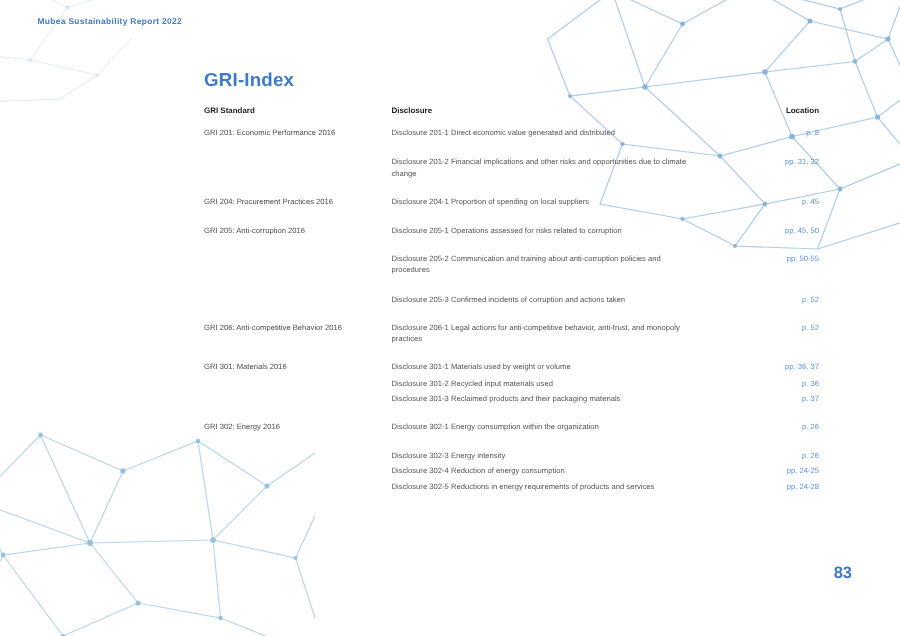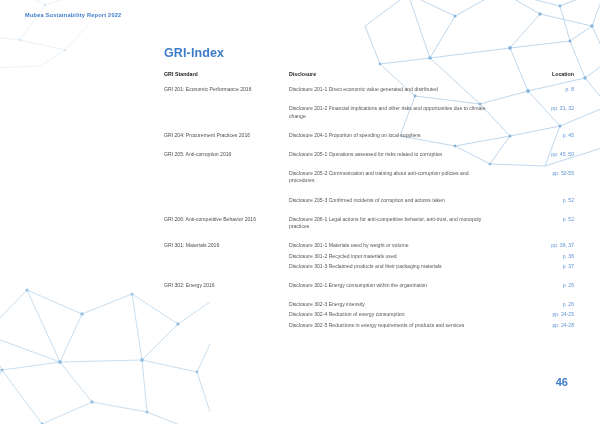--- a/index.html
+++ b/index.html
@@ -69,21 +69,21 @@
     position: absolute;
     right: 32px;
     bottom: 36px;
     font-size: 11px;
     font-weight: bold;
     color: #3d7cc9;
   }
 
   .content {
     position: absolute;
-    left: 164px;
+    left: 136px;
     top: 47px;
     width: 410px;
   }
 
   .page-title {
     font-size: 12.5px;
     font-weight: bold;
     color: #3d7cc9;
     letter-spacing: .01em;
     margin: 0 0 11px 0;
@@ -325,14 +325,14 @@
           <tr>
             <td class="standard"></td>
             <td class="disclosure">Disclosure 302-5 Reductions in energy requirements of products and services</td>
             <td class="location">pp. 24-28</td>
           </tr>
         </tbody>
     </table>
 
   </div>
 
-  <div class="page-number">46</div>
+  <div class="page-number">83</div>
 </div>
 
 </body></html>

